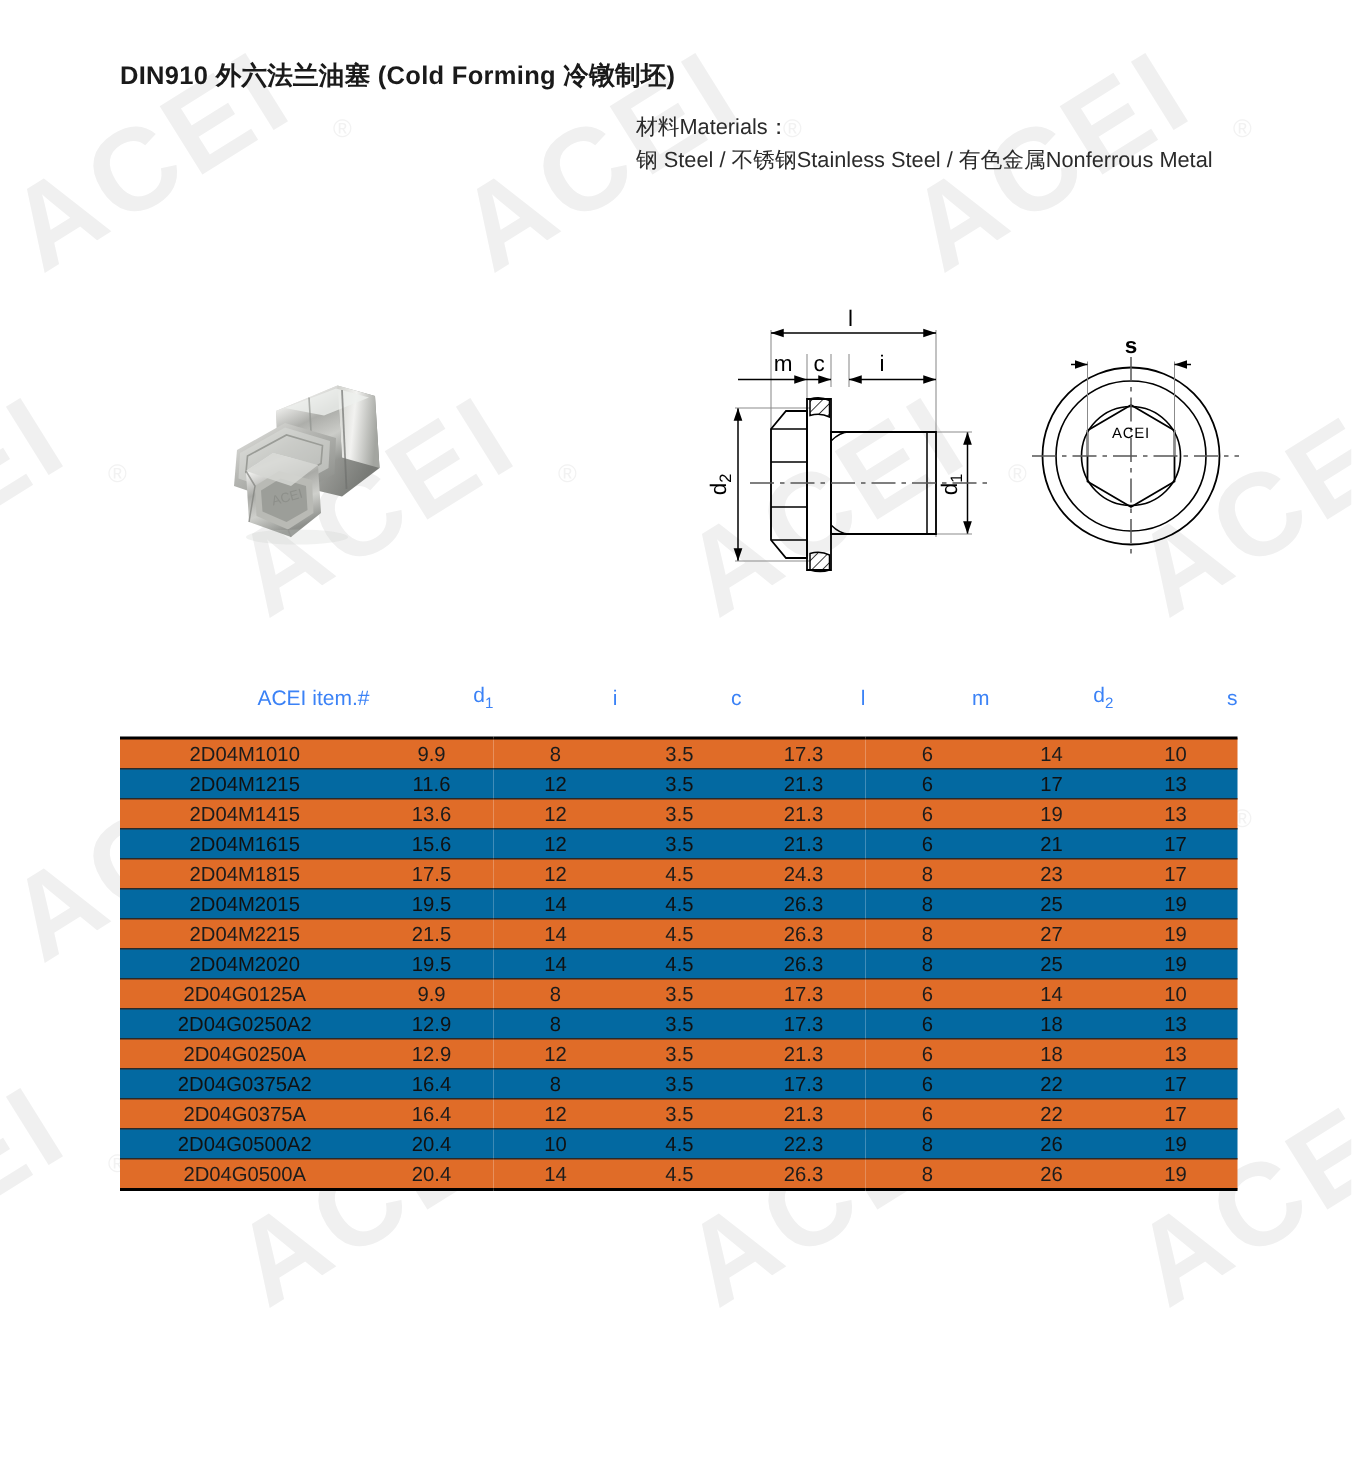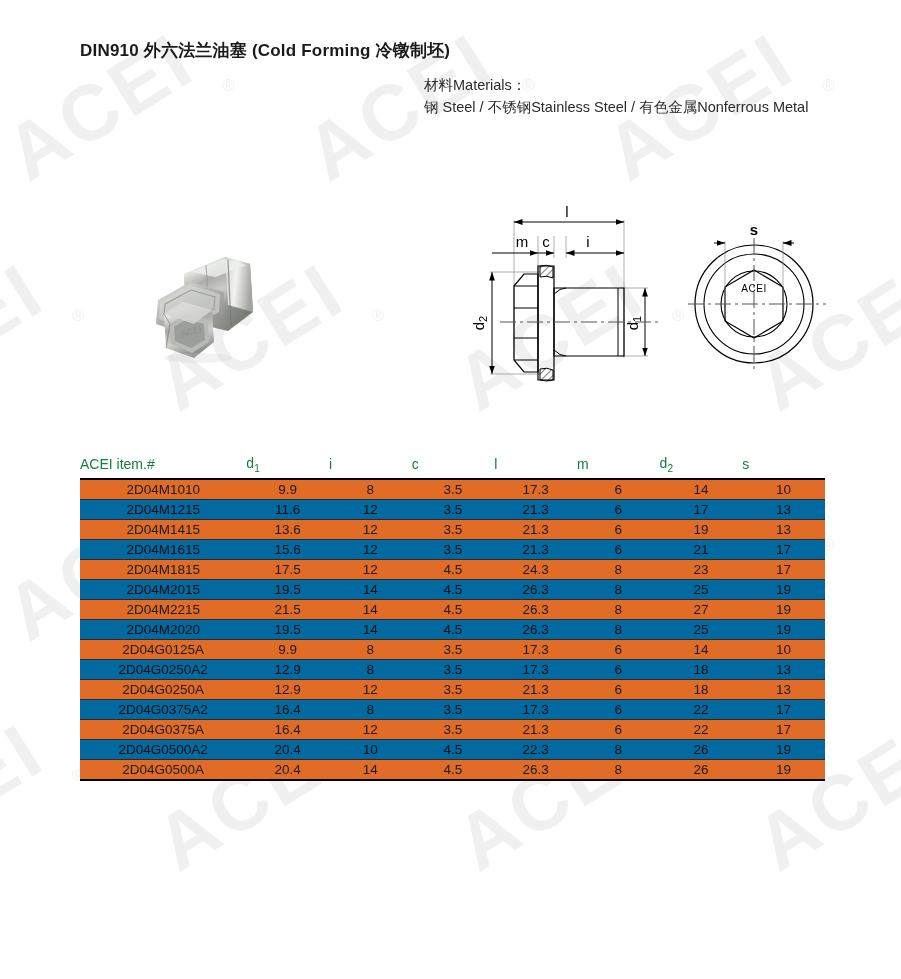--- a/index.html
+++ b/index.html
@@ -118,24 +118,24 @@
     left: 80px;
     top: 455px;
     width: 745px;
     border-collapse: collapse;
     font-size: 13.5px;
     color: #111;
   }
   #spec-table th {
     font-weight: normal;
     font-size: 14px;
-    color: #15803d;
-    padding: 0 0 4px 0;
+    color: #3b82f6;
+    padding: 0 0 16px 0;
     height: 22px;
-    text-align: left;
+    text-align: right;
     border-bottom: 2.5px solid #000;
   }
   #spec-table td {
     height: 19px;
     line-height: 19px;
     text-align: center;
     padding: 0;
     border-top: 1px solid #2a2a2a;
     border-bottom: 1px solid #2a2a2a;
   }

